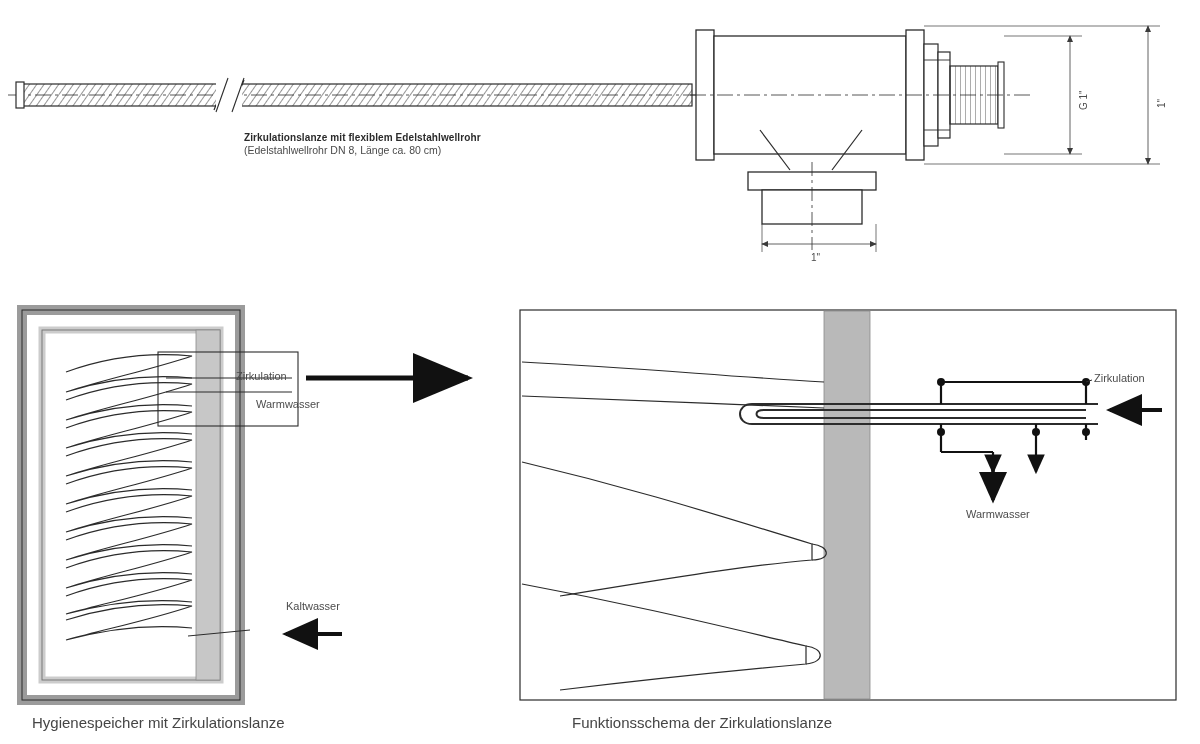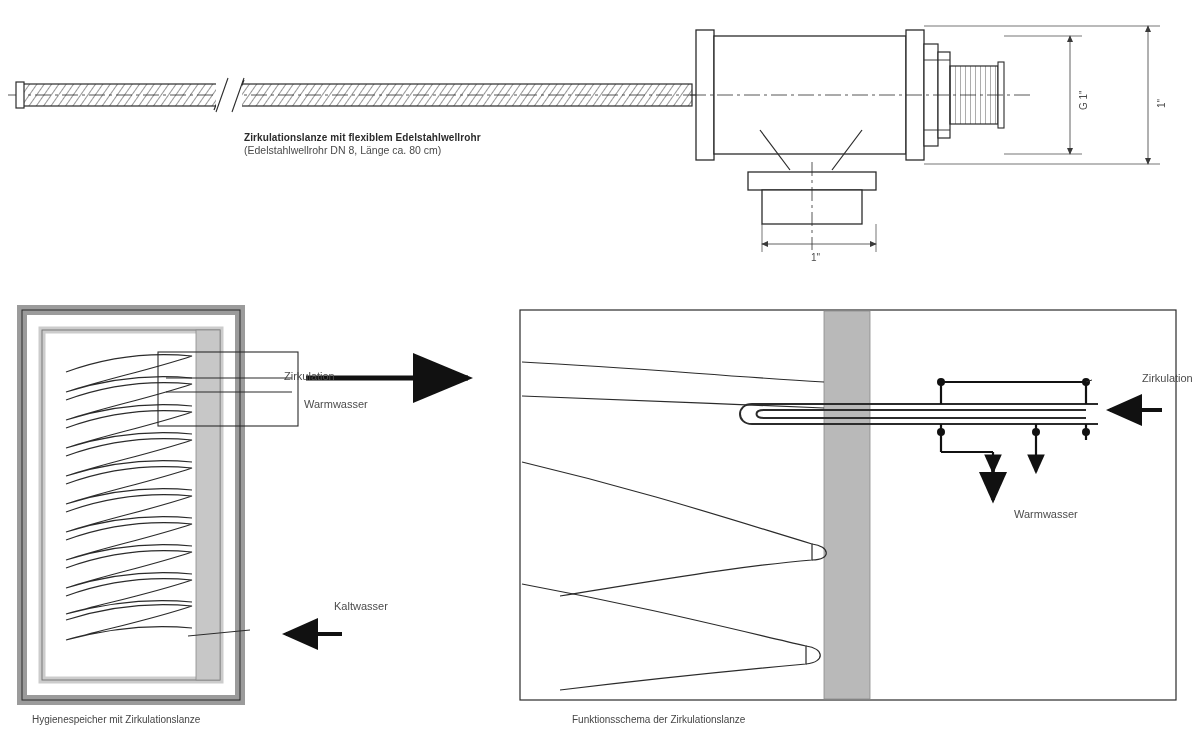--- a/index.html
+++ b/index.html
@@ -38,24 +38,23 @@
     color: #2b2b2b;
     letter-spacing: 0.1px;
   }
   .lbl-sub {
     font-size: 10.5px;
     color: #4a4a4a;
   }
   .lbl-small {
     font-size: 11px;
     color: #4c4c4c;
-    margin-left: 48px;
   }
   .lbl-caption {
-    font-size: 10px;
+    font-size: 15px;
     color: #454545;
   }
   .lbl-dim {
     font-size: 10px;
     color: #4c4c4c;
   }
   .rot-90 {
     transform: rotate(-90deg);
     transform-origin: left top;
   }

